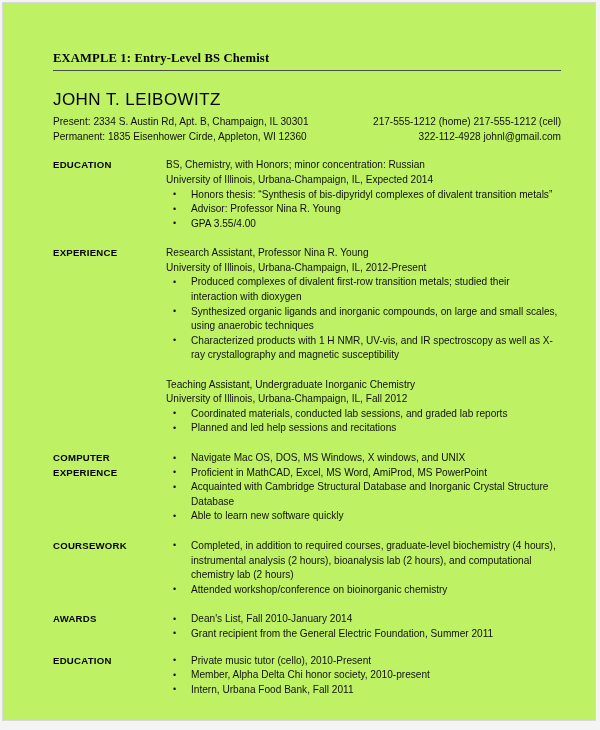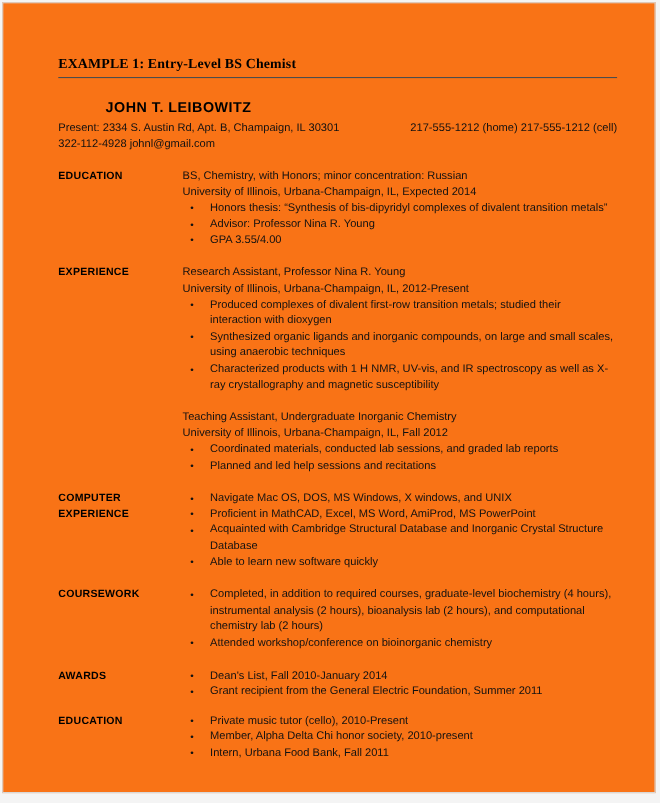--- a/index.html
+++ b/index.html
@@ -12,21 +12,21 @@
     height: 730px;
     font-family: "Liberation Sans", sans-serif;
     -webkit-font-smoothing: antialiased;
   }
   .page {
     position: absolute;
     left: 2px;
     top: 2px;
     width: 594px;
     height: 719px;
-    background: #f97316;
+    background: #bef264;
     border: 1px solid #d8d8d8;
     box-sizing: border-box;
     overflow: hidden;
   }
   .inner {
     position: absolute;
     left: 50px;
     top: 48px;
     right: 36px;
   }
@@ -40,26 +40,25 @@
     letter-spacing: 0.15px;
     padding-bottom: 3px;
     border-bottom: 1.6px solid #4c4c4c;
     width: 508px;
     line-height: 1.25;
   }
 
   
   .name {
     margin-top: 19px;
-    font-size: 13px;
-    font-weight: bold;
+    font-size: 17px;
+    font-weight: normal;
     letter-spacing: 0.45px;
     color: #000;
     line-height: 1.2;
-    margin-left: 43px;
   }
   .contact {
     margin-top: 5px;
     width: 508px;
   }
   .contact-row {
     display: flex;
     justify-content: space-between;
     align-items: flex-start;
     font-size: 10.1px;
@@ -128,20 +127,21 @@
     <div class="doc-title">EXAMPLE 1: Entry-Level BS Chemist</div>
 
     <div class="name">JOHN T. LEIBOWITZ</div>
 
     <div class="contact">
       <div class="contact-row">
         <span>Present: 2334 S. Austin Rd, Apt. B, Champaign, IL 30301</span>
         <span class="contact-right">217-555-1212 (home) 217-555-1212 (cell)</span>
       </div>
       <div class="contact-row">
+        <span>Permanent: 1835 Eisenhower Cirde, Appleton, WI  12360</span>
         <span class="contact-right">322-112-4928   johnl@gmail.com</span>
       </div>
     </div>
 
     <div class="sections">
 
       <div class="section">
         <div class="sec-label">
           <div>EDUCATION</div>
         </div>

